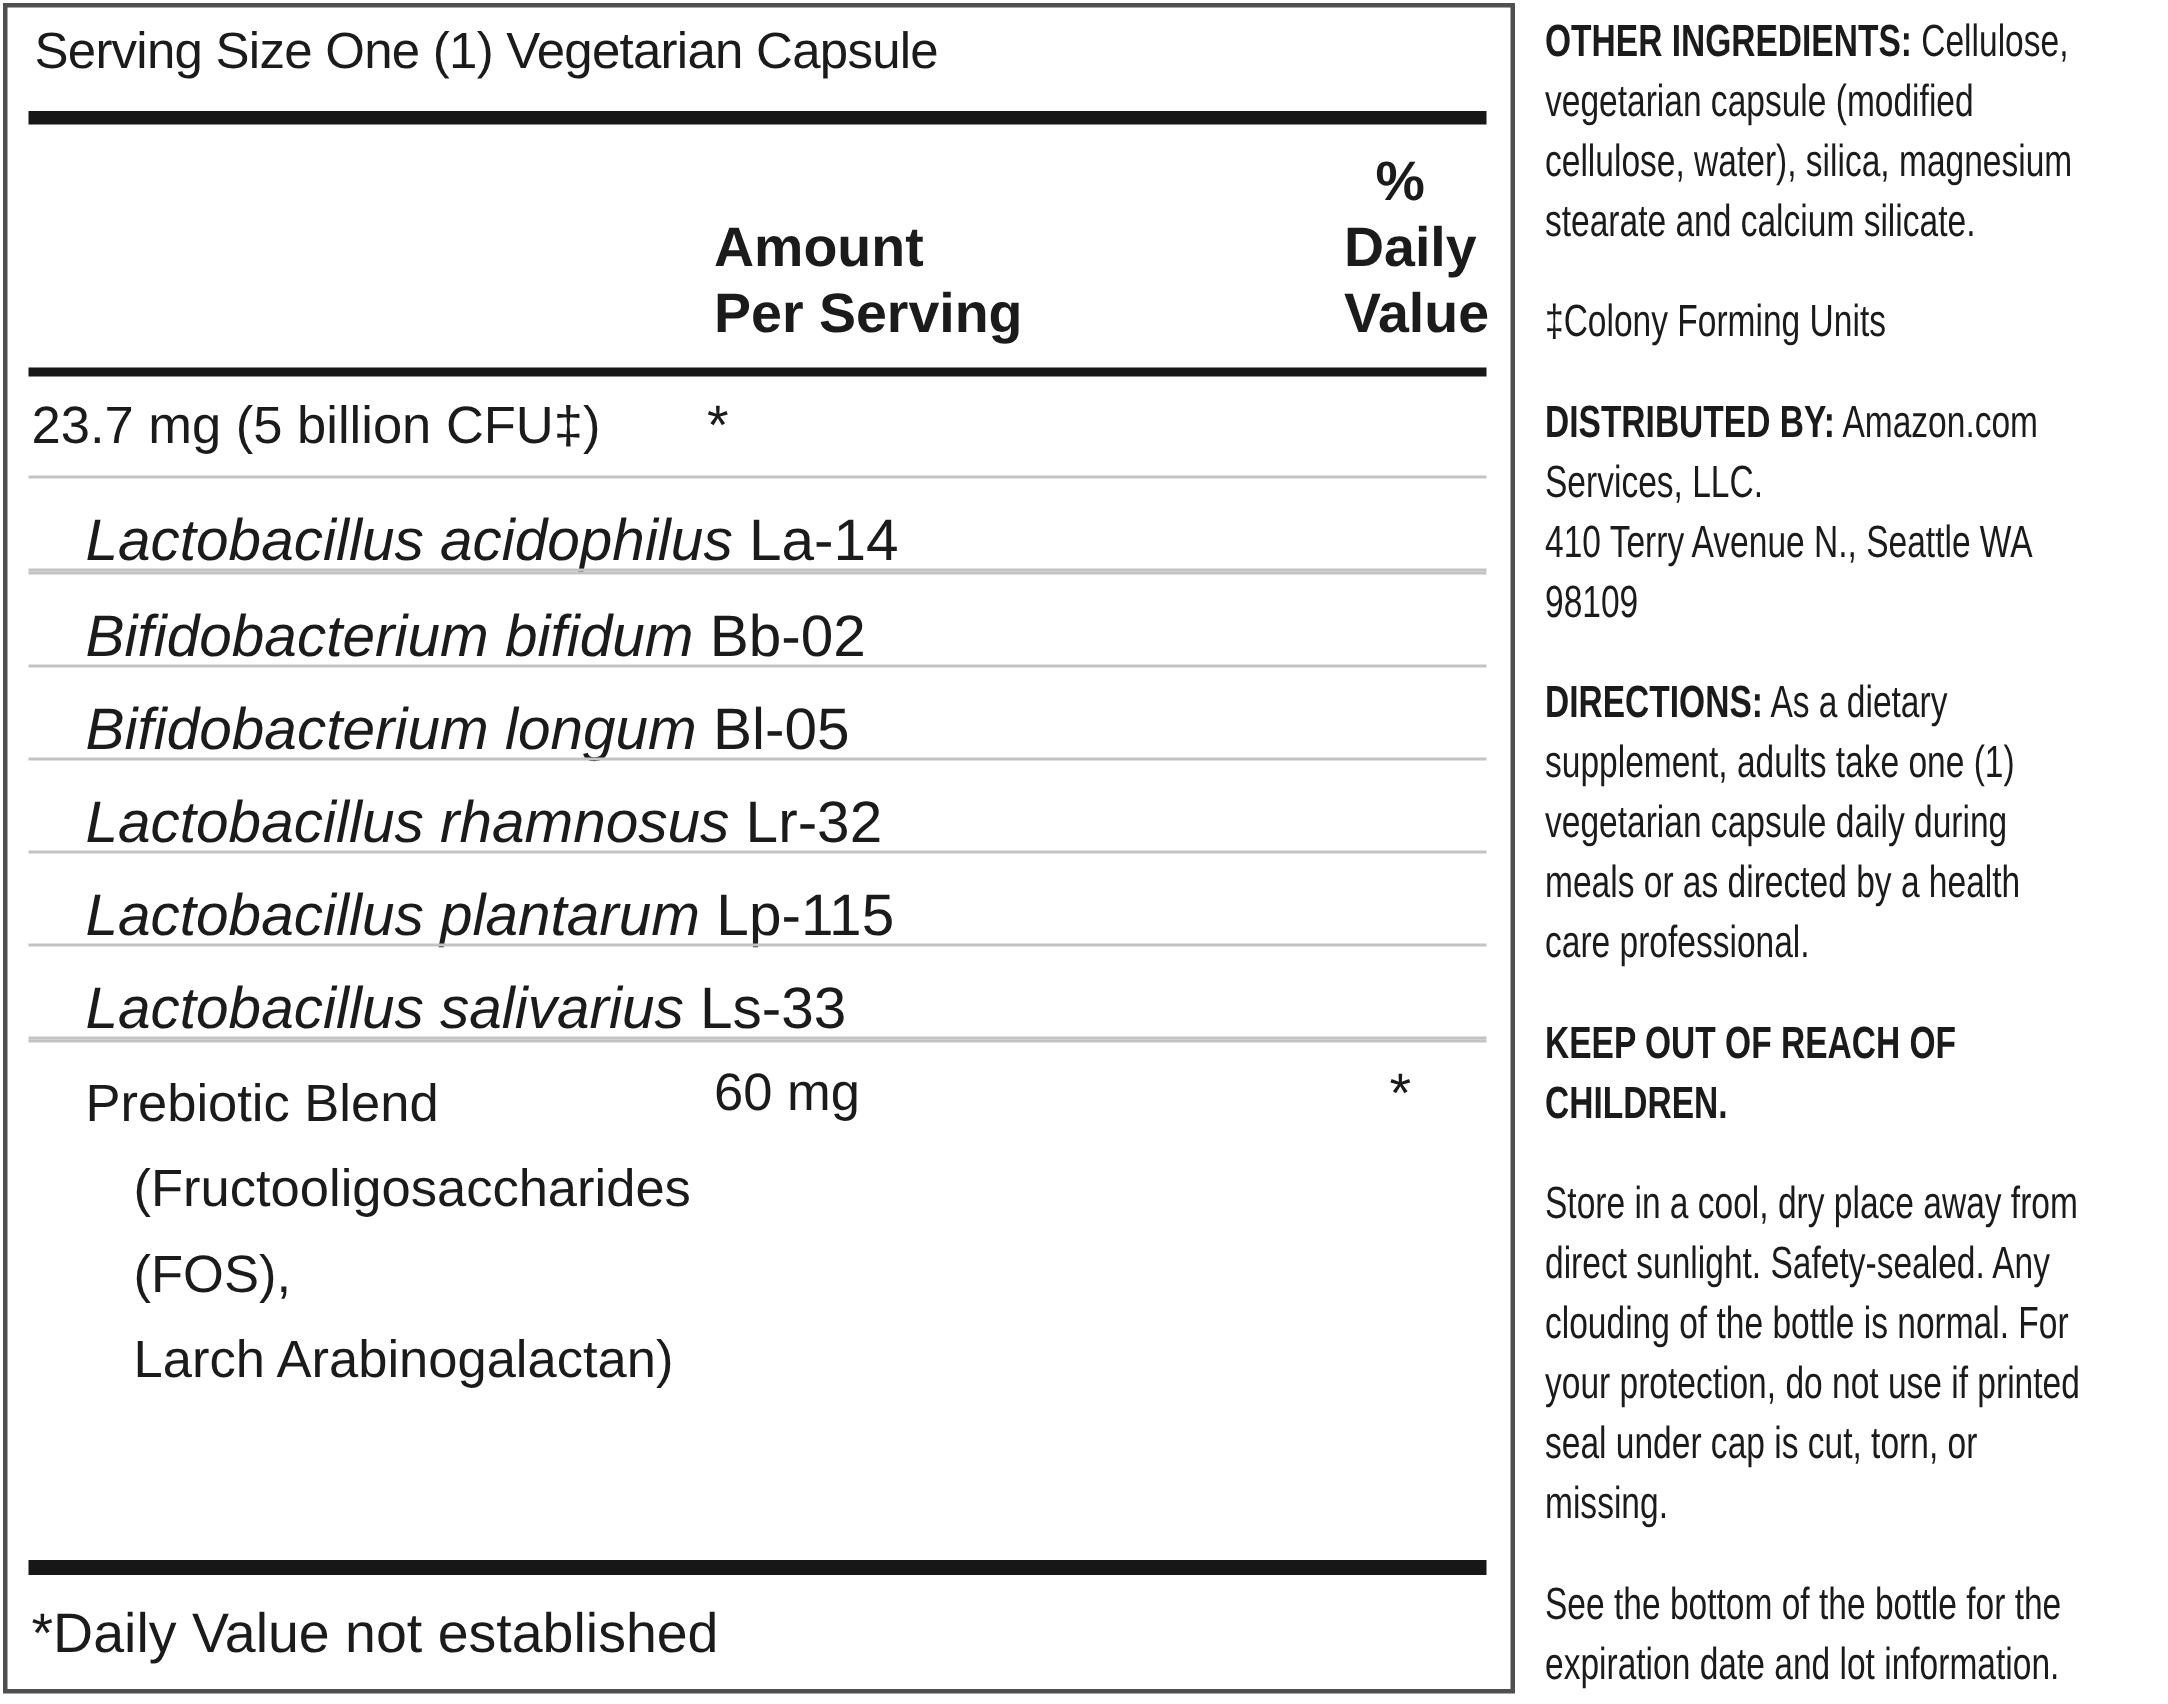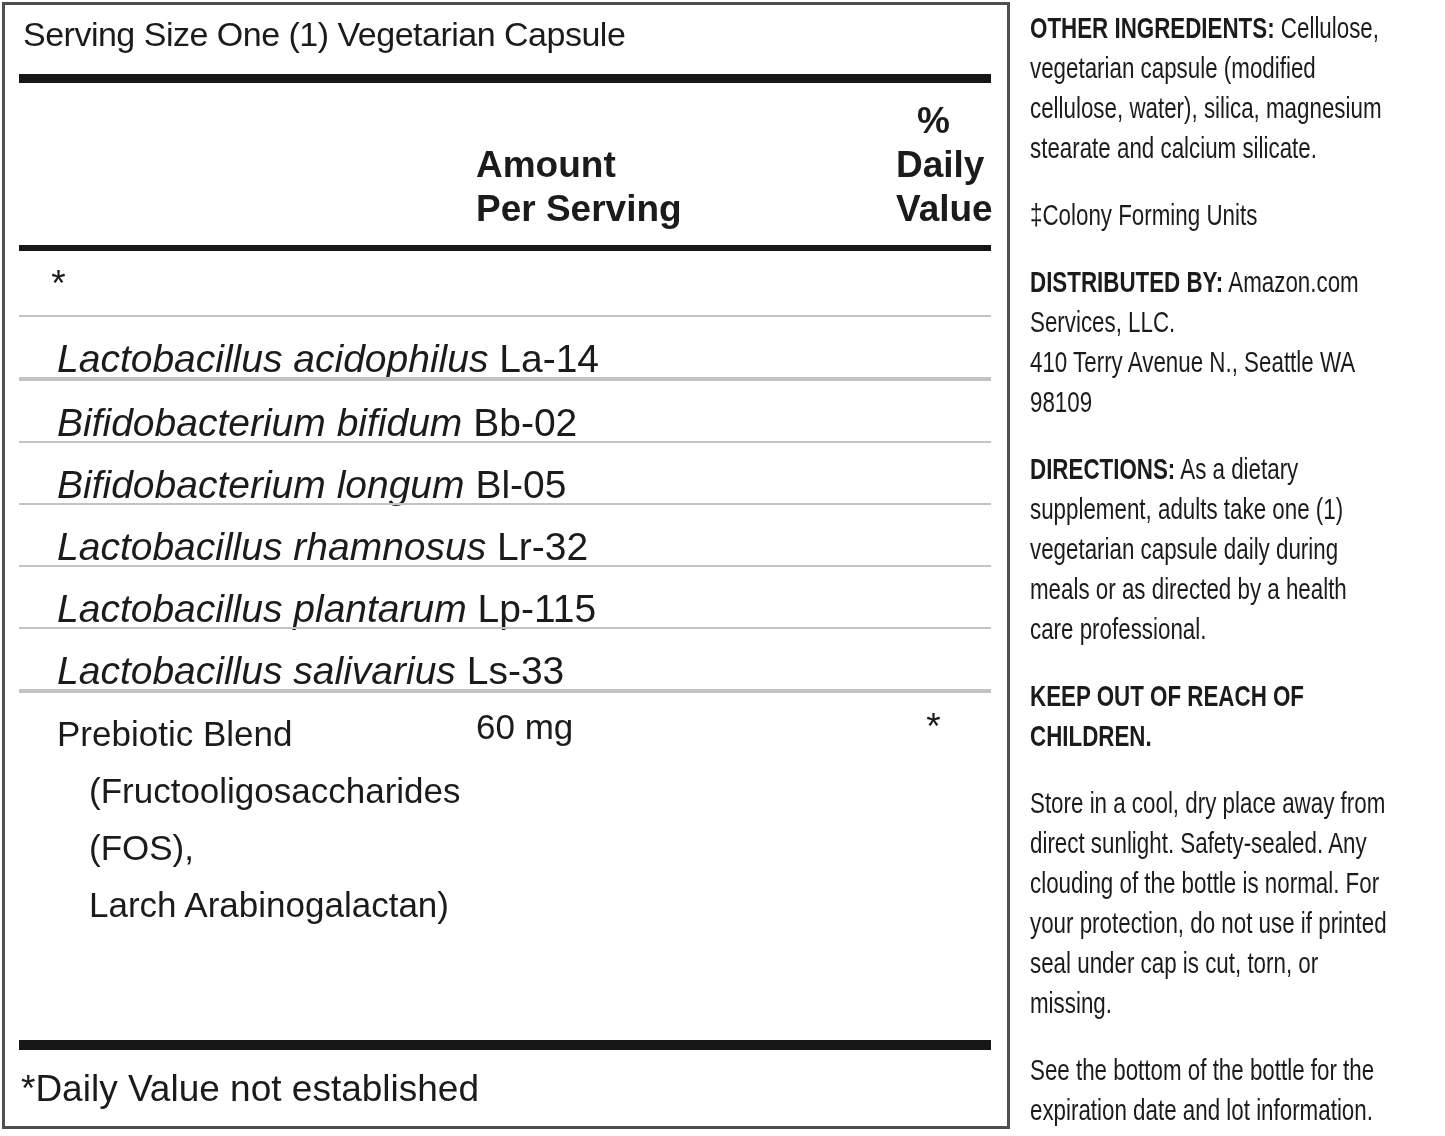--- a/index.html
+++ b/index.html
@@ -86,20 +86,21 @@
       <div class="spacer"></div>
       <div class="col-amount hdr-text lines">Amount
 Per Serving</div>
       <div class="col-dv hdr-text lines">% Daily
 Value</div>
     </div>
 
     <div class="rule rule-2"></div>
 
     <div class="row row-main">
+      <div class="col-amount amt">23.7 mg (5 billion CFU‡)</div>
       <div class="col-dv dv">*</div>
     </div>
     <div class="divider"></div>
 
     <div class="row strain-row">
       <div><span class="species">Lactobacillus acidophilus</span> <span>La-14</span></div>
     </div>
     <div class="divider"></div>
 
     <div class="divider"></div>

